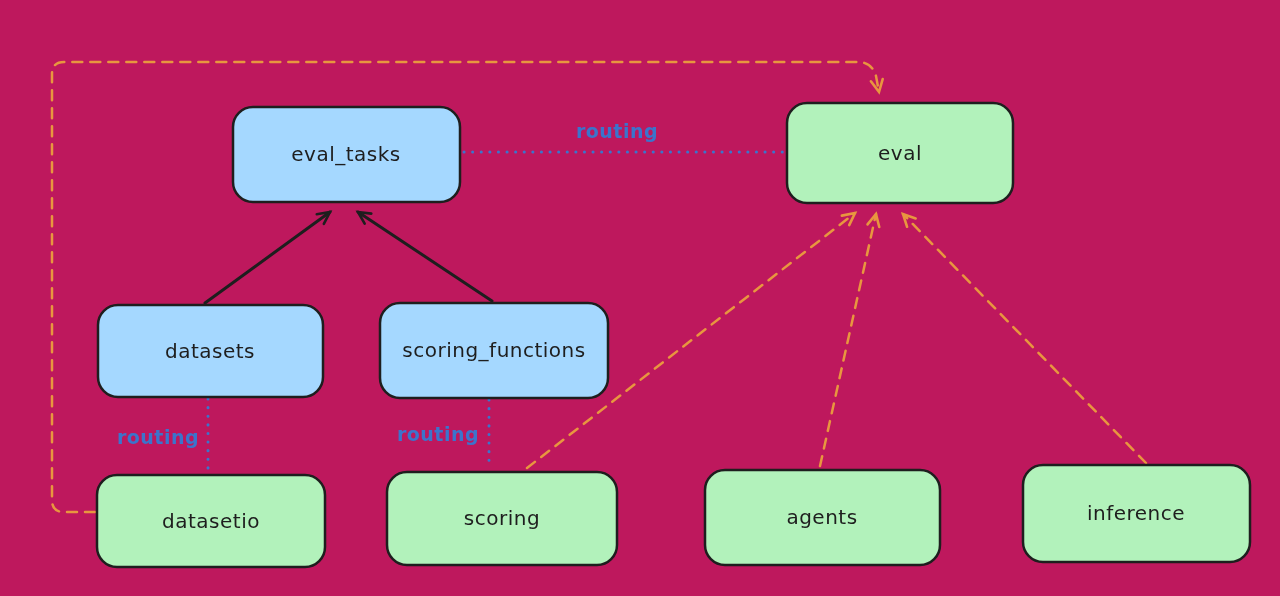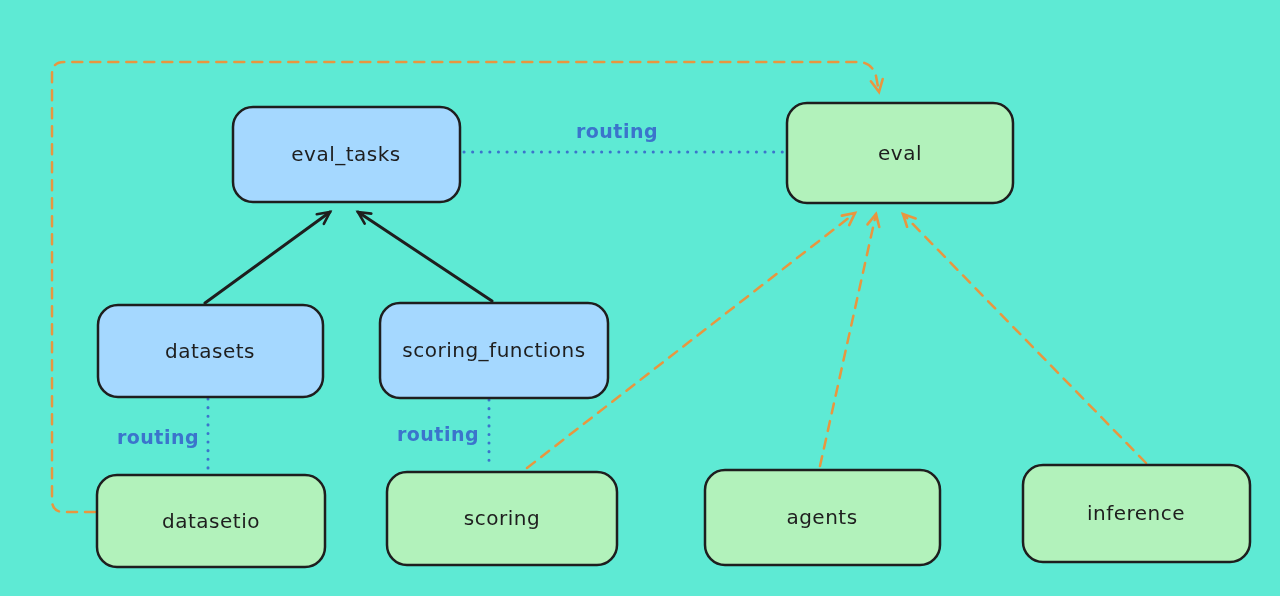--- a/index.html
+++ b/index.html
@@ -4,21 +4,21 @@
 <style>
   html, body {
     margin: 0;
     padding: 0;
     background: #ffffff;
   }
   .canvas {
     position: relative;
     width: 1280px;
     height: 596px;
-    background: #5eead4;
+    background: #be185d;
     overflow: hidden;
     font-family: "DejaVu Sans", sans-serif;
   }
   svg { display: block; }
   .node-rect {
     stroke: #1e1e1e;
     stroke-width: 2.5;
   }
   .node-label {
     font-family: "DejaVu Sans", sans-serif;

